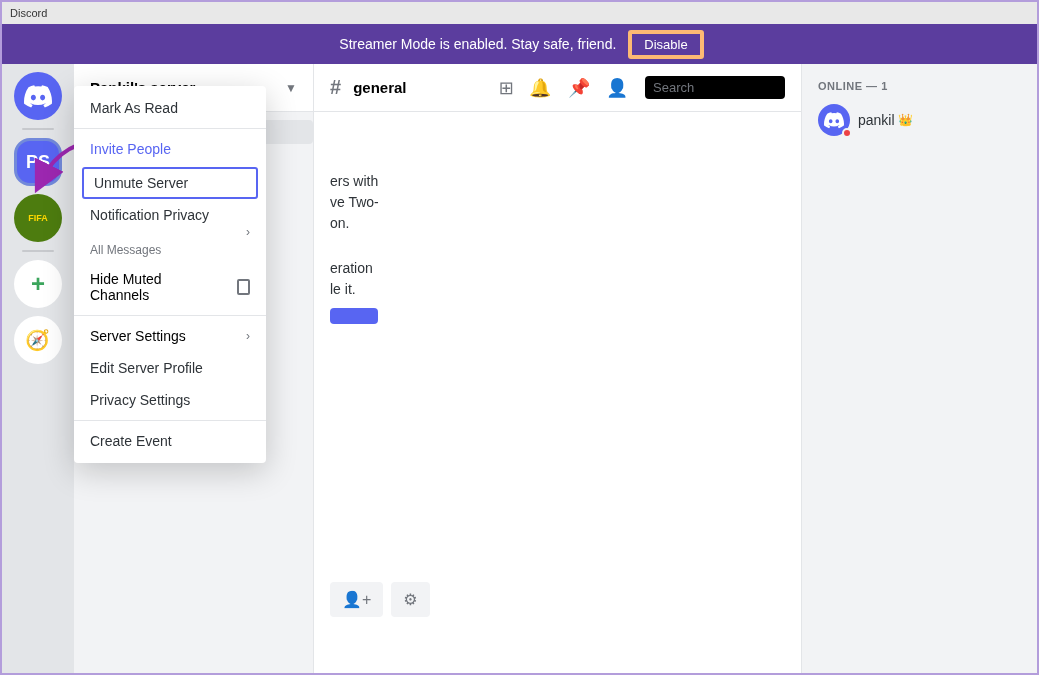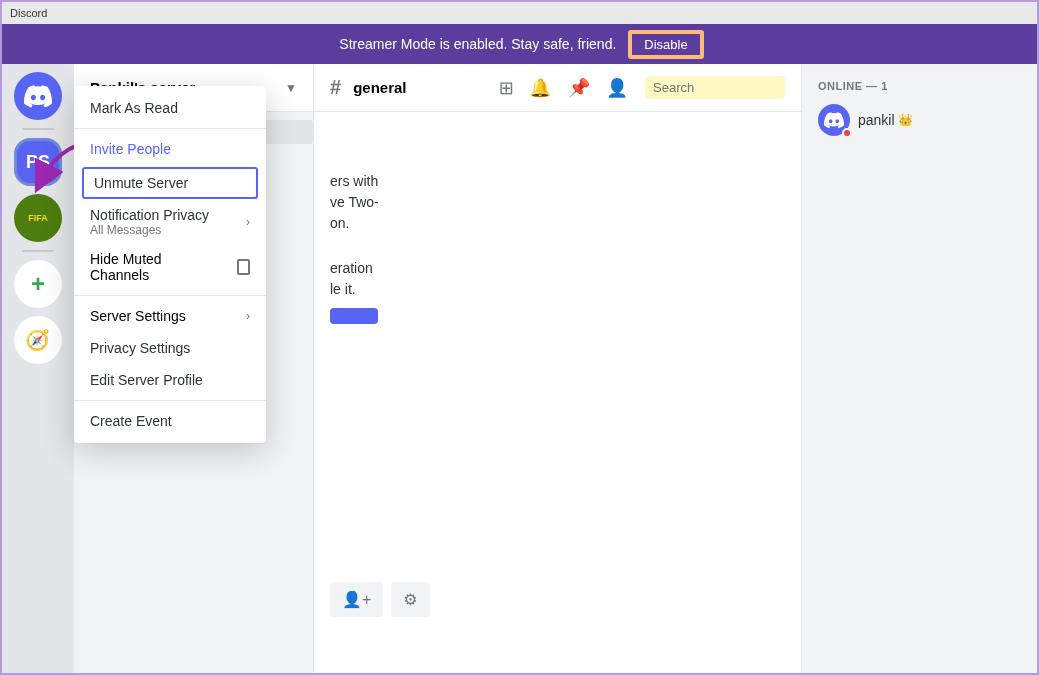--- a/index.html
+++ b/index.html
@@ -204,20 +204,21 @@
       padding: 6px 16px;
       cursor: pointer;
     }
     .menu-item-sub-container .label {
       font-size: 14px;
       color: #2e3338;
     }
     .menu-item-sub-container .sublabel {
       font-size: 12px;
       color: #72767d;
+      margin-top: 20px;
     }
     .menu-item-row {
       display: flex;
       align-items: center;
       justify-content: space-between;
       padding: 8px 16px;
       cursor: pointer;
       gap: 44px;
     }
     .checkbox-square {
@@ -263,21 +264,21 @@
       display: flex;
       gap: 16px;
       align-items: center;
       color: #72767d;
     }
     .header-icons span {
       cursor: pointer;
       font-size: 18px;
     }
     .search-box {
-      background: #fef9c3;
+      background: #000000;
       border-radius: 4px;
       padding: 4px 8px;
       font-size: 13px;
       color: #72767d;
       width: 140px;
     }
 
     
     .chat-area {
       flex: 1;
@@ -494,25 +495,25 @@
         <div class="checkbox-square"></div>
       </div>
       <div class="menu-divider"></div>
 
       <div class="menu-item-row">
         <span style="font-size:14px;">Server Settings</span>
         <span class="chevron-right">›</span>
       </div>
 
       <div class="menu-item">
+        <span>Edit Server Profile</span>
+      </div>
+
+      <div class="menu-item">
         <span>Privacy Settings</span>
-      </div>
-
-      <div class="menu-item">
-        <span>Edit Server Profile</span>
       </div>
       <div class="menu-divider"></div>
 
       <div class="menu-item">
         <span>Create Event</span>
       </div>
     </div>
 
     <div class="main-content">
       <div class="channel-header">

